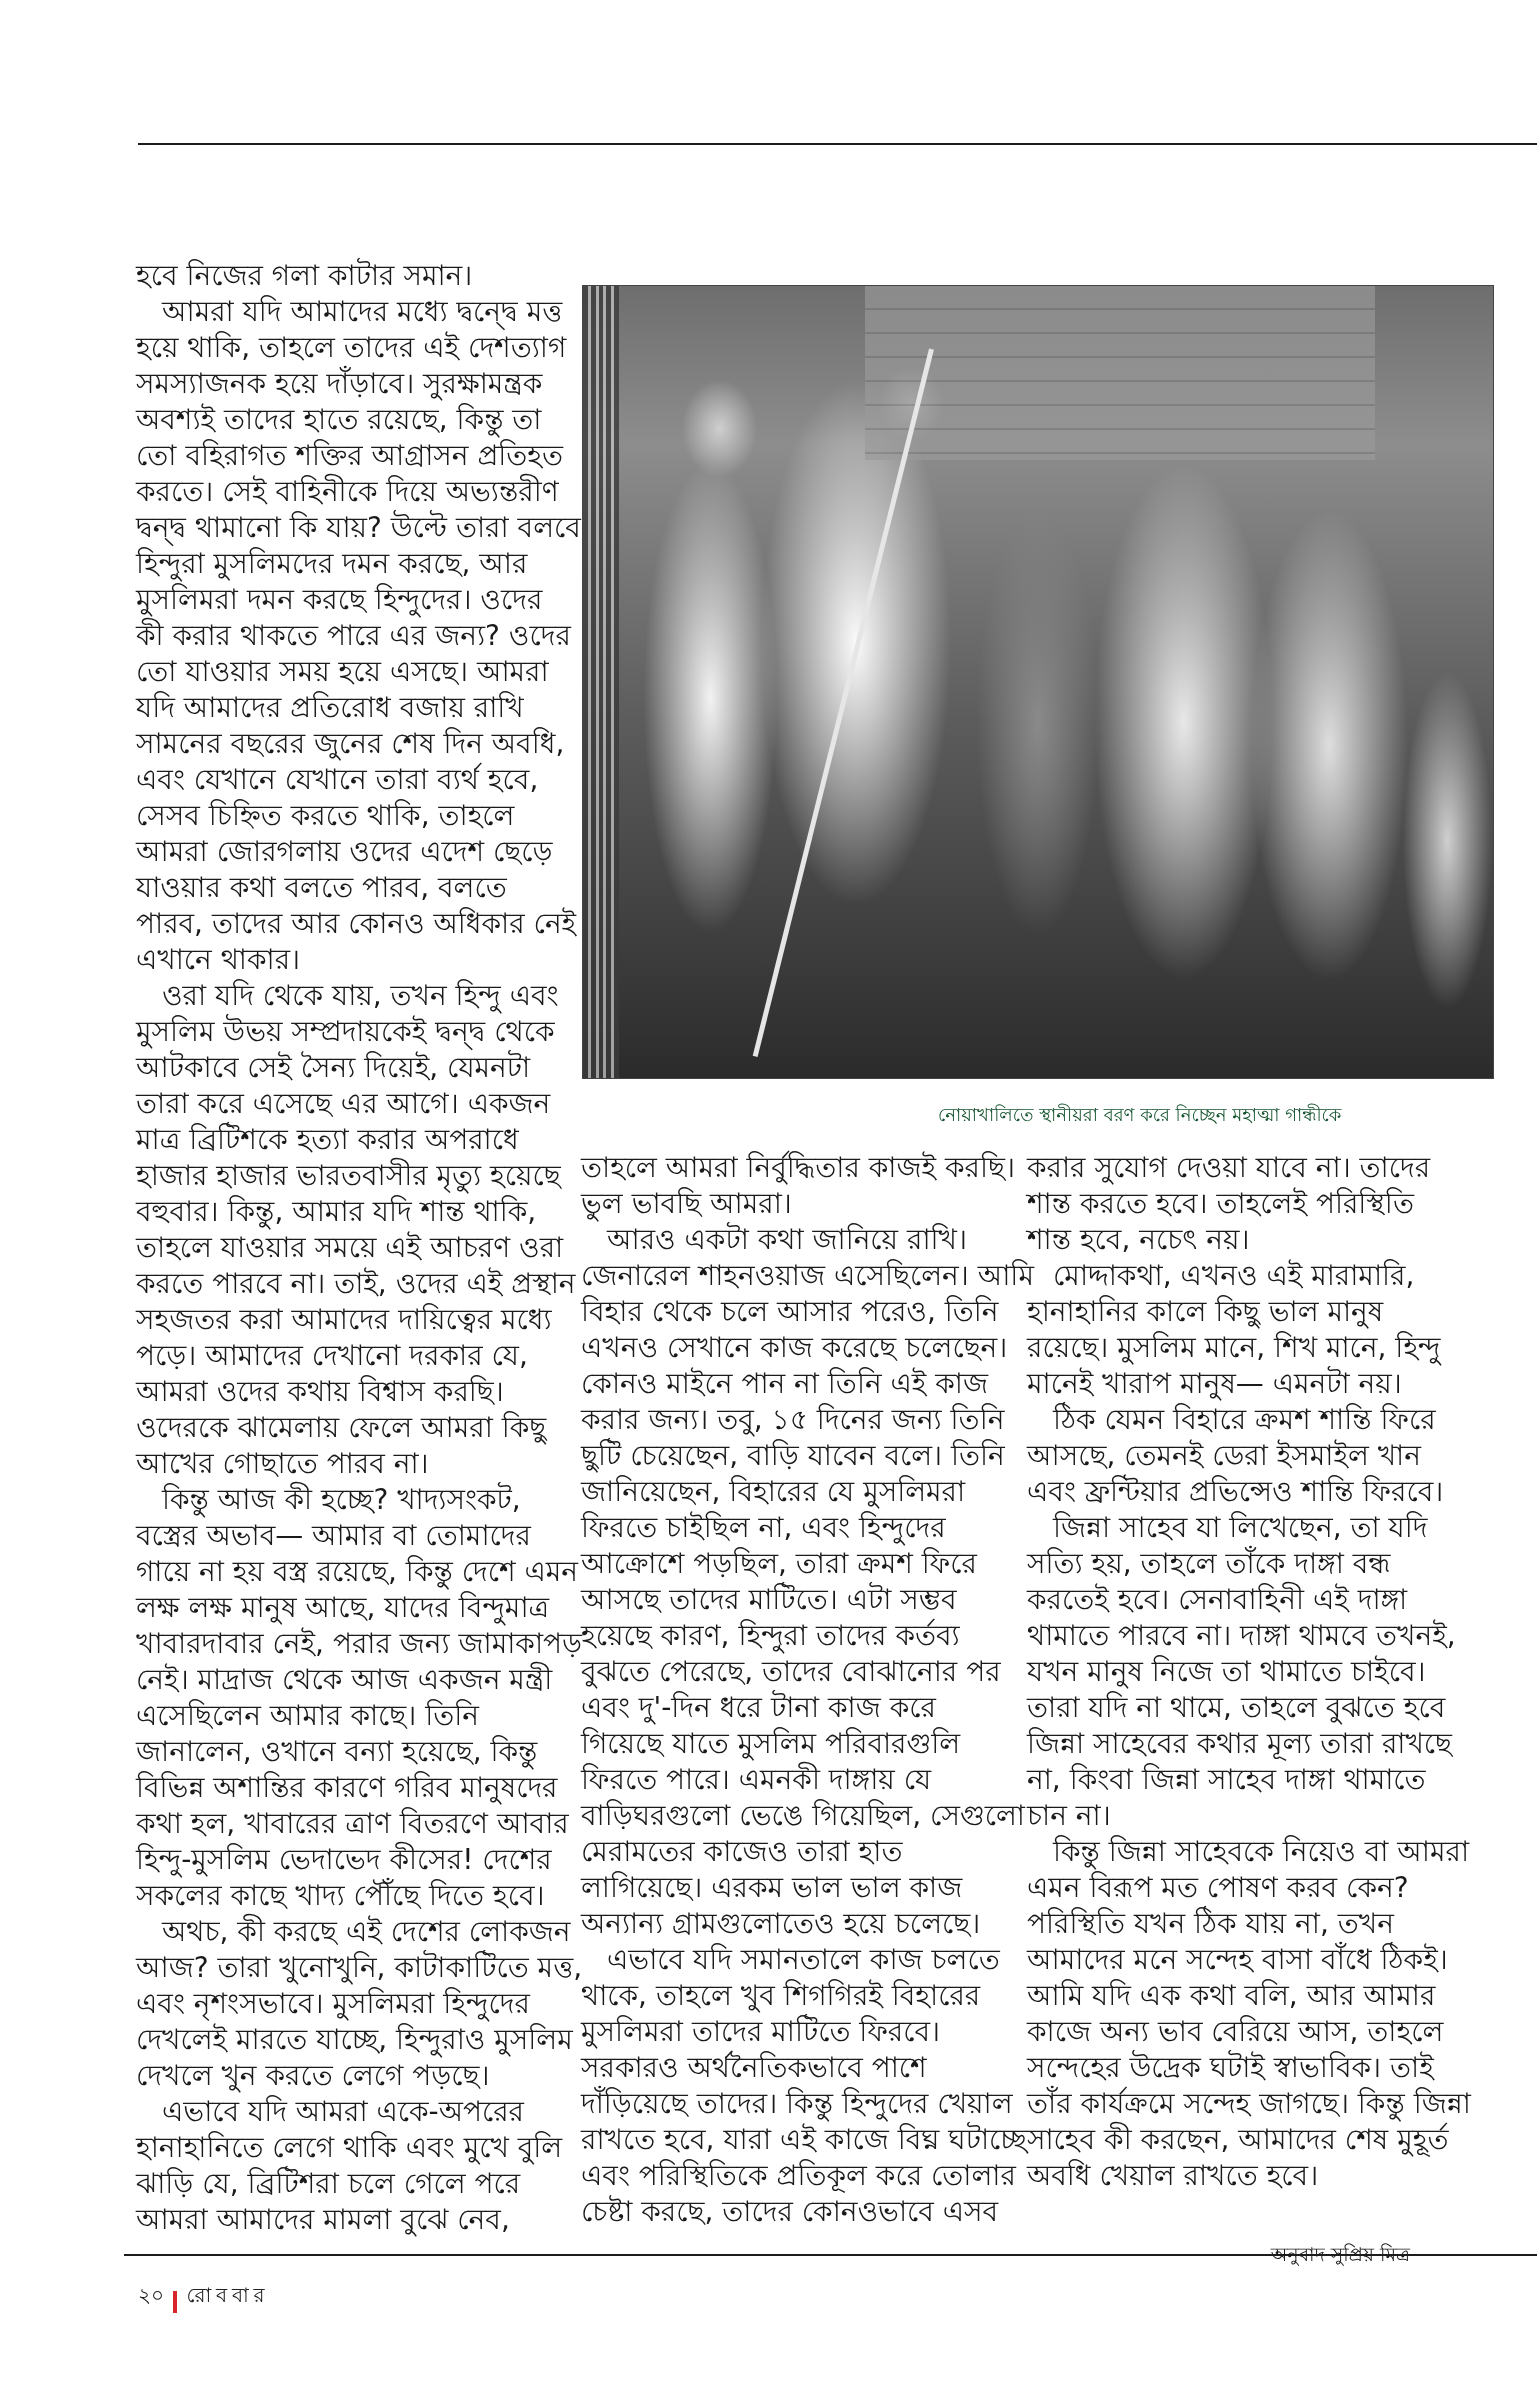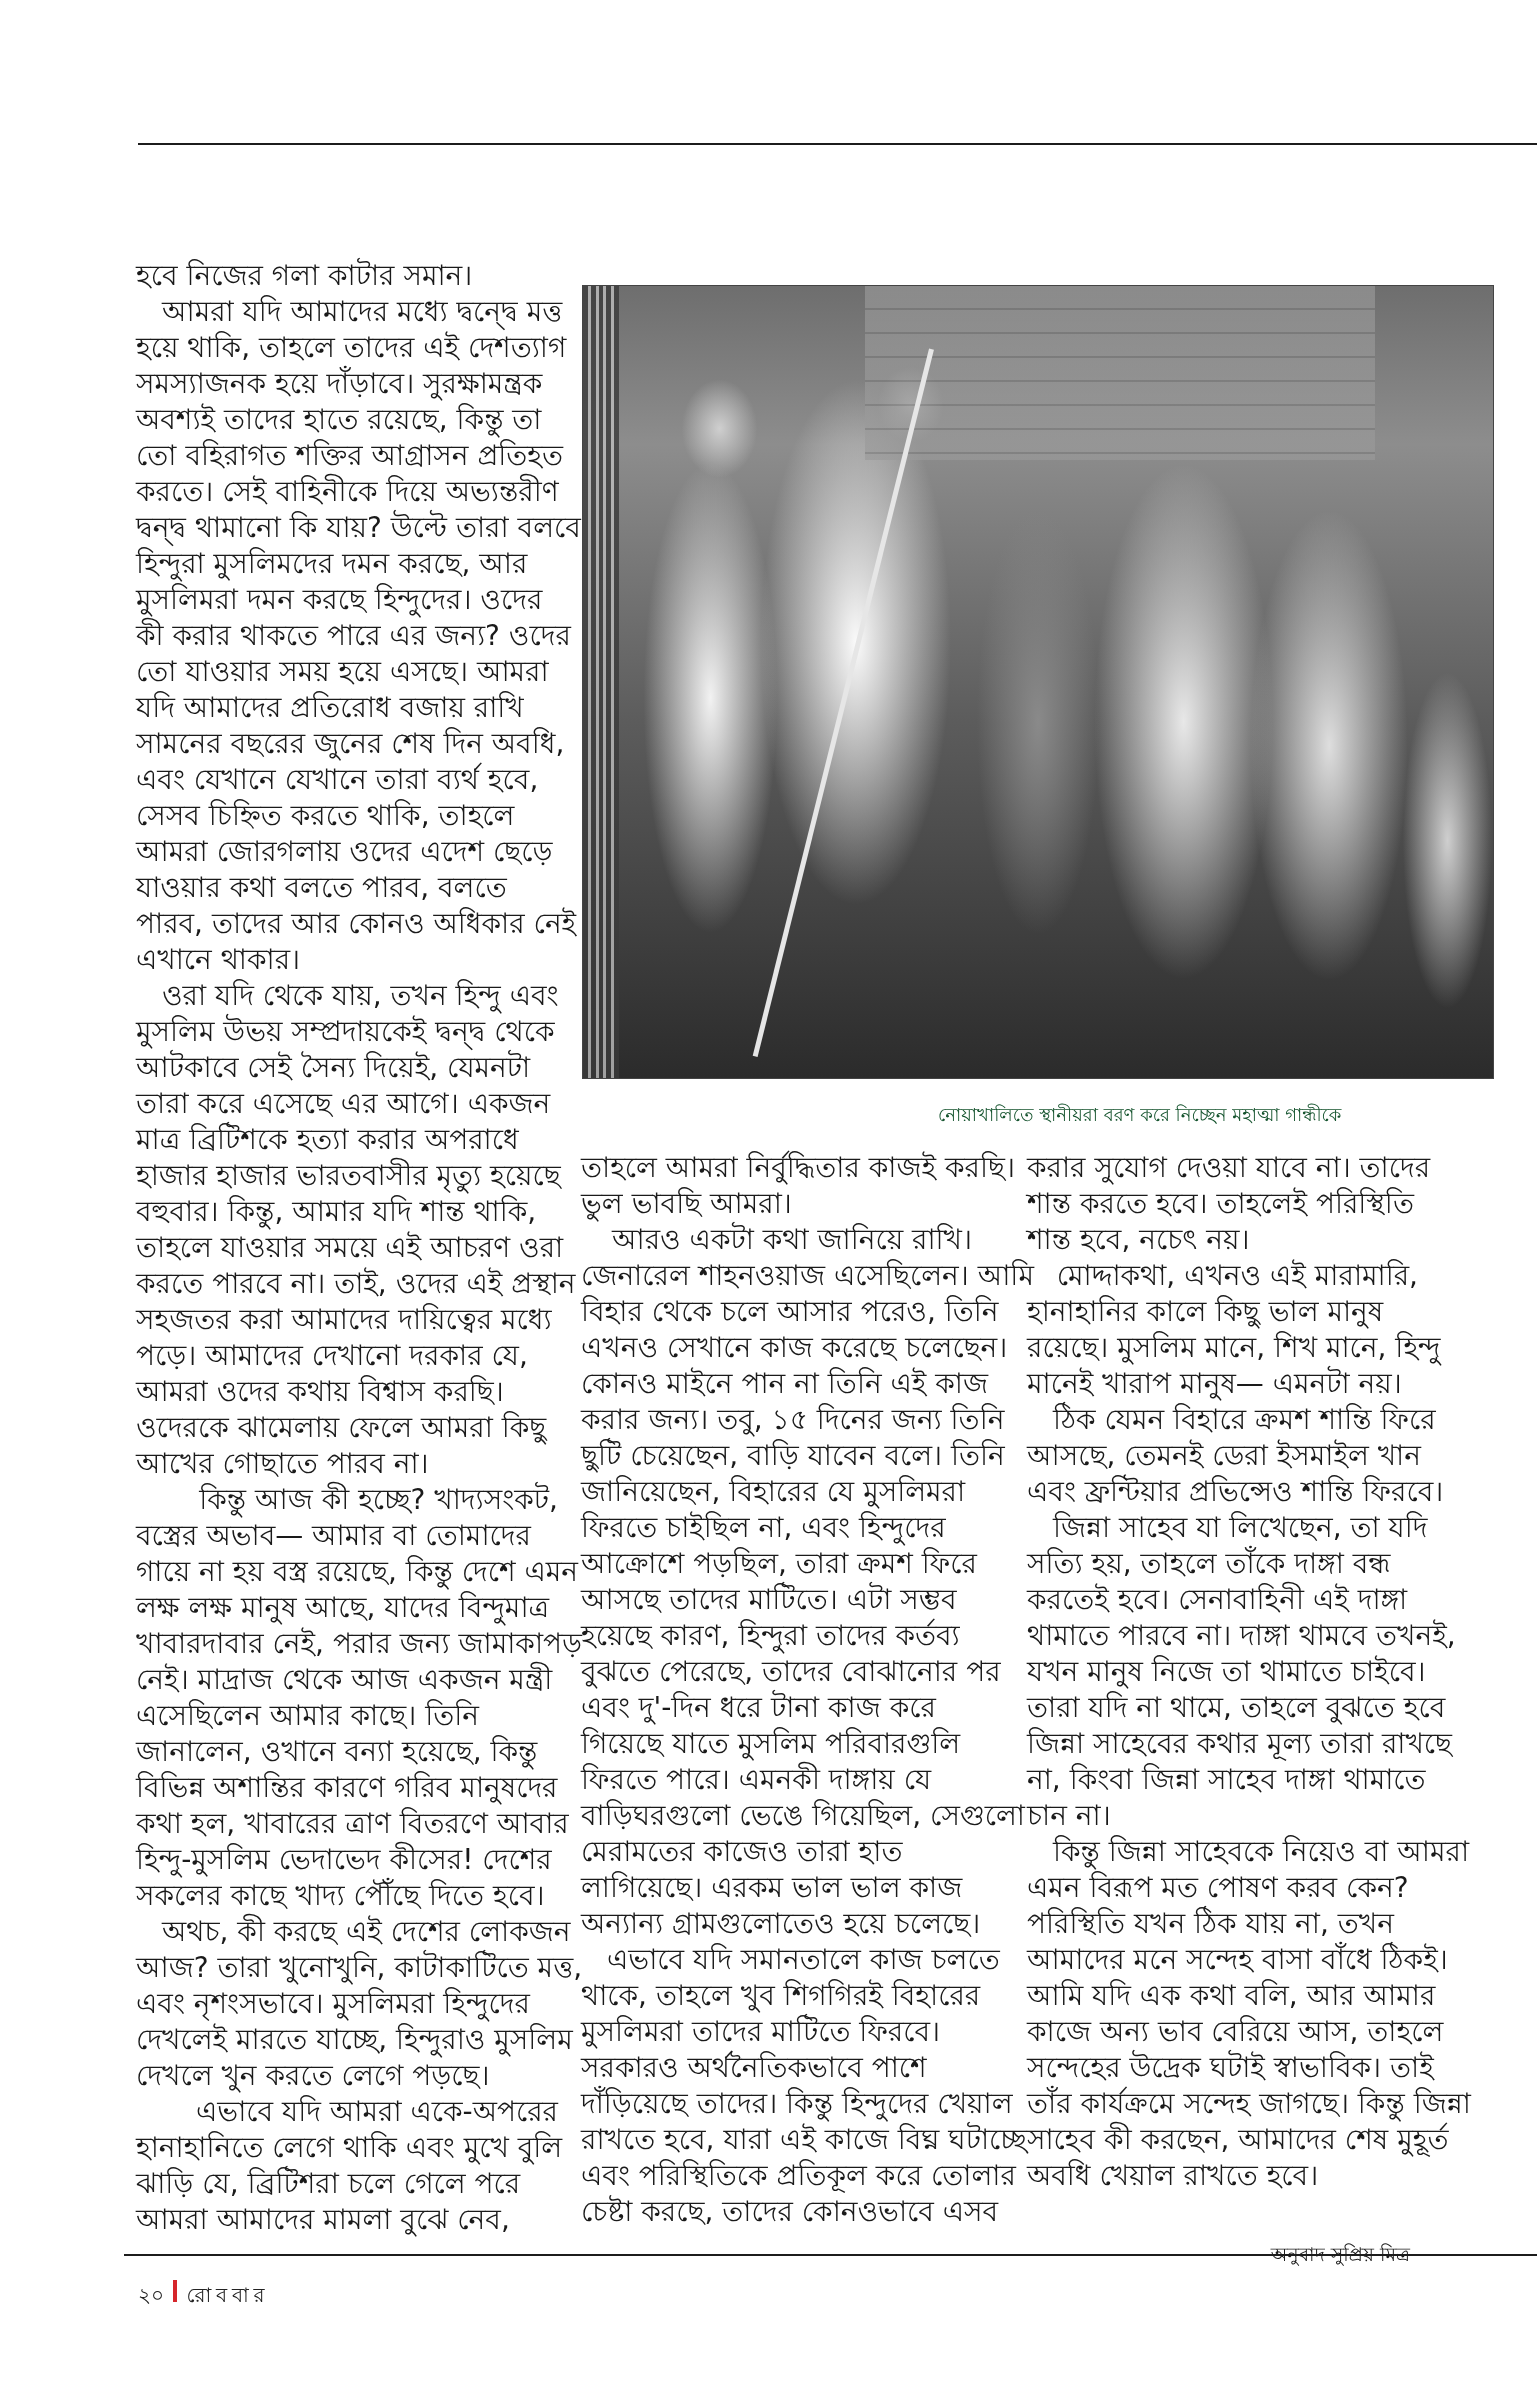--- a/index.html
+++ b/index.html
@@ -6,21 +6,21 @@
   body {
     width: 1538px; height: 2389px; position: relative; overflow: hidden;
     font-family: "DejaVu Sans", "Liberation Sans", sans-serif;
     color: #1a1a1a;
   }
   .rule-top { position: absolute; left: 138px; top: 143px; width: 1400px; height: 2.3px; background: #1c1c1c; }
   .rule-bottom { position: absolute; left: 124px; top: 2254px; width: 1414px; height: 2.3px; background: #1c1c1c; }
 
   .col { position: absolute; font-size: 28px; line-height: 36px; white-space: nowrap; }
   .col .ln { display: block; height: 36px; }
-  .col .ln.indent { padding-left: 26px; text-align: right; }
+  .col .ln.indent { padding-left: 26px; }
   .col-left { left: 136px; top: 258px; width: 422px; }
   .col-mid  { left: 581px; top: 1150px; width: 391px; }
   .col-right { left: 1027px; top: 1150px; width: 391px; }
 
   .photo {
     position: absolute; left: 582px; top: 285px; width: 910px; height: 792px;
     background:
       radial-gradient(ellipse 54px 70px at 15% 18%, #cfcfcf 0%, transparent 70%),
       radial-gradient(ellipse 93px 326px at 14% 52%, #f2f2f2 0%, transparent 72%),
       radial-gradient(ellipse 132px 364px at 30% 45%, #fafafa 0%, transparent 72%),
@@ -37,21 +37,21 @@
     position: absolute; left: 31%; top: 0; width: 56%; height: 22%;
     background: repeating-linear-gradient(180deg, #9a9a9a 0px, #9a9a9a 22px, #7c7c7c 22px, #7c7c7c 24px);
     opacity: 0.65;
   }
   .photo .door { position: absolute; left: 0; top: 0; width: 4%; height: 100%; background: repeating-linear-gradient(90deg,#3a3a3a 0 4.7px,#bdbdbd 4.7px 7.8px); opacity: .8; }
   .photo .staff { position: absolute; left: 38%; top: 8%; width: 4.7px; height: 92%; background: #e6e6e6; transform: rotate(14deg); transform-origin: top center; }
 
   .caption { position: absolute; left: 938px; top: 1101px; font-size: 18px; white-space: nowrap; color: #14532d; }
   .credit { position: absolute; right: 128px; top: 2201px; font-size: 19px; white-space: nowrap; margin-top: 39px; }
 
-  .footer { position: absolute; left: 138px; top: 2280px; font-size: 20px; display: flex; align-items: flex-start; gap: 9.3px; color: #222; }
+  .footer { position: absolute; left: 138px; top: 2280px; font-size: 20px; display: flex; align-items: flex-end; gap: 9.3px; color: #222; }
   .footer .bar { display: inline-block; width: 3.9px; height: 22px; background: #d6262b; }
   .footer .pub { letter-spacing: 4.7px; }
 </style>
 </head>
 <body>
 
 <div class="rule-top"></div>
 
 <div class="col col-left">
     <span class="ln">হবে নিজের গলা কাটার সমান।</span>

